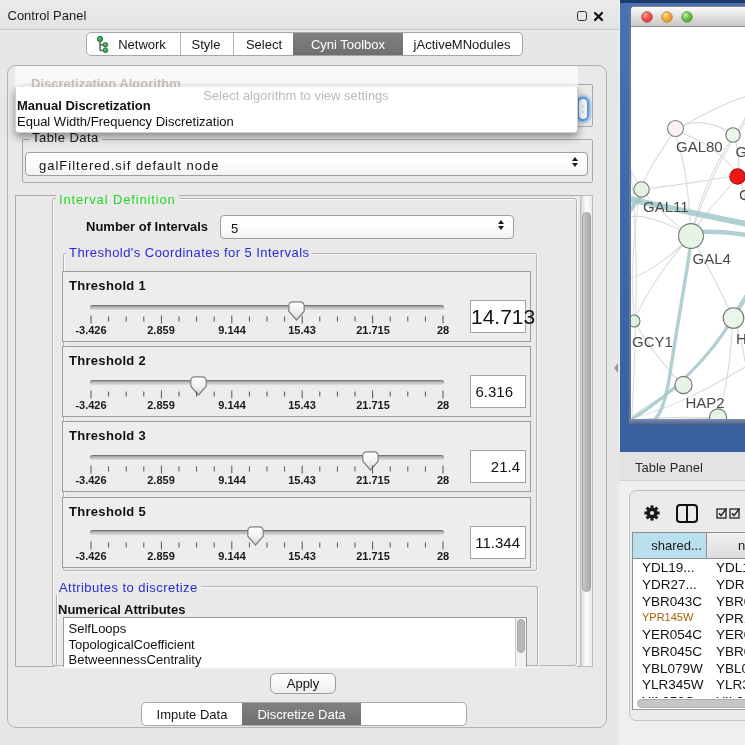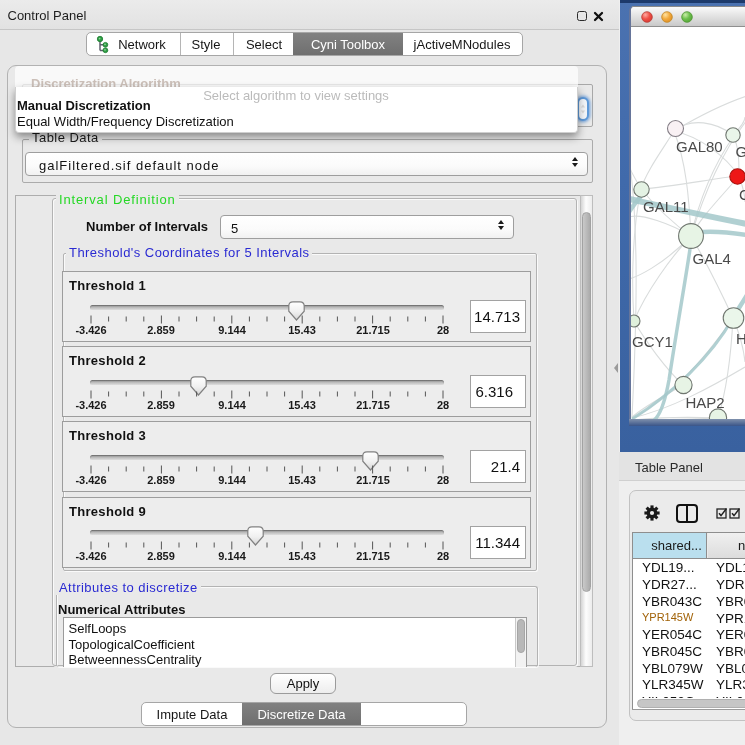--- a/index.html
+++ b/index.html
@@ -111,21 +111,21 @@
     <line x1="321.8" y1="1.5" x2="321.8" y2="6.5" stroke="#555" stroke-width="1"></line>
     <line x1="339.4" y1="1.5" x2="339.4" y2="6.5" stroke="#555" stroke-width="1"></line>
     <line x1="357.0" y1="0.5" x2="357.0" y2="8.5" stroke="#555" stroke-width="1"></line>
   </svg>
 <div class="ticklab" style="left:91px;top:324px">-3.426</div>
 <div class="ticklab" style="left:161px;top:324px">2.859</div>
 <div class="ticklab" style="left:232px;top:324px">9.144</div>
 <div class="ticklab" style="left:302px;top:324px">15.43</div>
 <div class="ticklab" style="left:373px;top:324px">21.715</div>
 <div class="ticklab" style="left:443px;top:324px">28</div>
-<div class="ab" style="left:470px;top:300px;width:56px;height:33px;background:#fff;border:1px solid #a2a2a2;font-size:15px;color:#111;text-align:right;line-height:31px;padding-right:5px">14.713</div>
+<div class="ab" style="left:470px;top:300px;width:56px;height:33px;background:#fff;border:1px solid #a2a2a2;font-size:21px;color:#111;text-align:right;line-height:31px;padding-right:5px">14.713</div>
 <div class="ab" style="left:62px;top:346px;width:469px;height:71px;background:#ededed;border:1px solid #9d9d9d"></div>
 <div class="lbl" style="left:69px;top:353px;font-weight:bold;letter-spacing:0.3px">Threshold 2</div>
 <div class="ab" style="left:90px;top:379.7px;width:354px;height:5px;border-radius:2.5px;background:linear-gradient(180deg,#8e8e8e 0%,#b9b9b9 45%,#dedede 100%);box-shadow:inset 0 1px 1px rgba(0,0,0,.25)"></div>
 <svg class="ab" style="left:189.5px;top:375.7px" width="17" height="20" viewBox="0 0 17 20">
     <defs>
       <linearGradient id="tg" x1="0" y1="0" x2="0" y2="1">
         <stop offset="0" stop-color="#ffffff"></stop>
         <stop offset="0.55" stop-color="#f0f0f0"></stop>
         <stop offset="1" stop-color="#d6d6d6"></stop>
       </linearGradient>
@@ -199,21 +199,21 @@
     <line x1="357.0" y1="0.5" x2="357.0" y2="8.5" stroke="#555" stroke-width="1"></line>
   </svg>
 <div class="ticklab" style="left:91px;top:474px">-3.426</div>
 <div class="ticklab" style="left:161px;top:474px">2.859</div>
 <div class="ticklab" style="left:232px;top:474px">9.144</div>
 <div class="ticklab" style="left:302px;top:474px">15.43</div>
 <div class="ticklab" style="left:373px;top:474px">21.715</div>
 <div class="ticklab" style="left:443px;top:474px">28</div>
 <div class="ab" style="left:470px;top:450px;width:56px;height:33px;background:#fff;border:1px solid #a2a2a2;font-size:15px;color:#111;text-align:right;line-height:31px;padding-right:5px">21.4</div>
 <div class="ab" style="left:62px;top:497px;width:469px;height:71px;background:#ededed;border:1px solid #9d9d9d"></div>
-<div class="lbl" style="left:69px;top:504px;font-weight:bold;letter-spacing:0.3px">Threshold 9</div>
+<div class="lbl" style="left:69px;top:504px;font-weight:bold;letter-spacing:0.3px">Threshold 5</div>
 <div class="ab" style="left:90px;top:530.1px;width:354px;height:5px;border-radius:2.5px;background:linear-gradient(180deg,#8e8e8e 0%,#b9b9b9 45%,#dedede 100%);box-shadow:inset 0 1px 1px rgba(0,0,0,.25)"></div>
 <svg class="ab" style="left:246.5px;top:526.1px" width="17" height="20" viewBox="0 0 17 20">
     <defs>
       <linearGradient id="tg" x1="0" y1="0" x2="0" y2="1">
         <stop offset="0" stop-color="#ffffff"></stop>
         <stop offset="0.55" stop-color="#f0f0f0"></stop>
         <stop offset="1" stop-color="#d6d6d6"></stop>
       </linearGradient>
     </defs>
     <path d="M5,0.8 L12,0.8 Q16.2,0.8 16.2,5 L16.2,10.2 L8.5,19 L0.8,10.2 L0.8,5 Q0.8,0.8 5,0.8 Z" fill="url(#tg)" stroke="#808080" stroke-width="1.2"></path>

